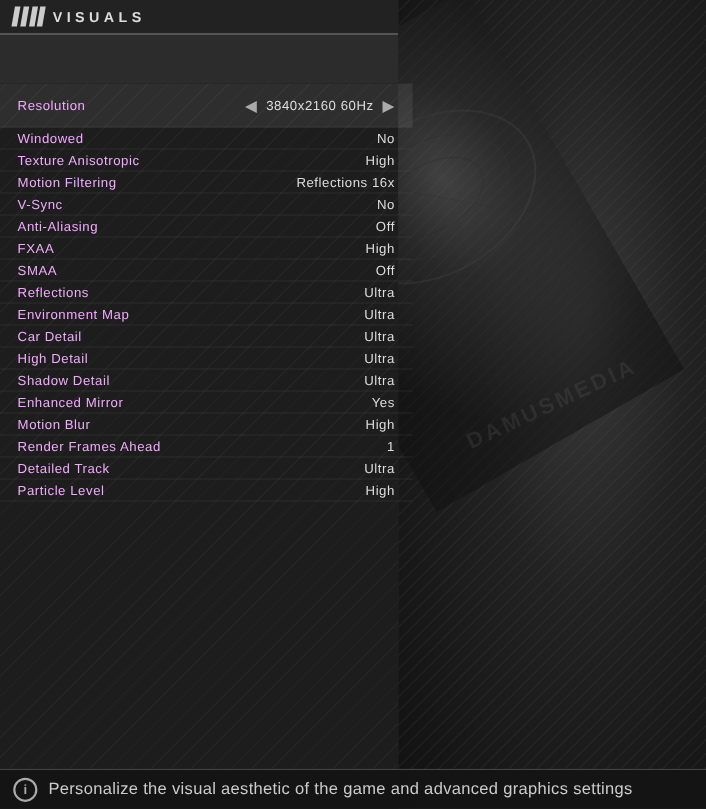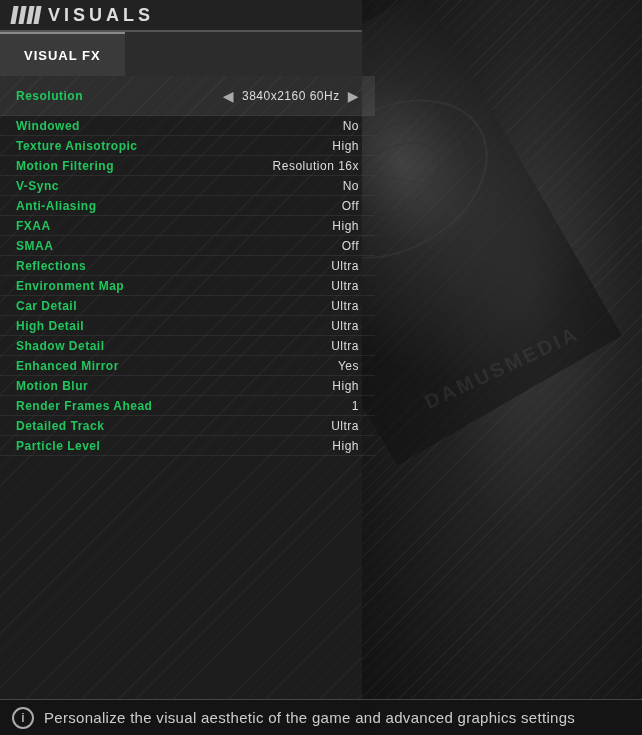--- a/index.html
+++ b/index.html
@@ -94,21 +94,21 @@
     .title-icon span {
       display: inline-block;
       width: 6px;
       height: 18px;
       background: #ccc;
       transform: skewX(-10deg);
     }
 
     .title-text {
       color: #ddd;
-      font-size: 18px;
+      font-size: 13px;
       font-weight: bold;
       letter-spacing: 4px;
       text-transform: uppercase;
     }
 
     
     .tab-bar {
       display: flex;
       height: 44px;
       background: #2c2c2c;
@@ -177,24 +177,23 @@
       position: relative;
       z-index: 1;
     }
 
     .setting-row:first-child {
       background: rgba(255,255,255,0.08);
       height: 40px;
     }
 
     .setting-label {
-      color: #22c55e;
+      color: #f0abfc;
       font-size: 12px;
       letter-spacing: 0.5px;
-      font-weight: bold;
     }
 
     .setting-value {
       color: #ddd;
       font-size: 12px;
       letter-spacing: 0.5px;
       display: flex;
       align-items: center;
       gap: 8px;
     }
@@ -254,23 +253,20 @@
     <div class="title-icon">
       <span></span>
         <span></span>
         <span></span>
         <span></span>
     </div>
     <span class="title-text">VISUALS</span>
   </div>
 
   <div class="tab-bar">
-    <div class="tab-visual-fx">
-      <span>VISUAL FX</span>
-    </div>
     <div class="tab-performance">
       <span>PERFORMANCE</span>
     </div>
   </div>
 
   <div class="content-area">
 
     <div class="settings-panel">
 
     <div class="setting-row">
@@ -284,21 +280,21 @@
         <div class="setting-row">
           <span class="setting-label">Windowed</span>
           <span class="setting-value">No</span>
         </div>
         <div class="setting-row">
           <span class="setting-label">Texture Anisotropic</span>
           <span class="setting-value">High</span>
         </div>
         <div class="setting-row">
           <span class="setting-label">Motion Filtering</span>
-          <span class="setting-value">Resolution 16x</span>
+          <span class="setting-value">Reflections 16x</span>
         </div>
         <div class="setting-row">
           <span class="setting-label">V-Sync</span>
           <span class="setting-value">No</span>
         </div>
         <div class="setting-row">
           <span class="setting-label">Anti-Aliasing</span>
           <span class="setting-value">Off</span>
         </div>
         <div class="setting-row">

